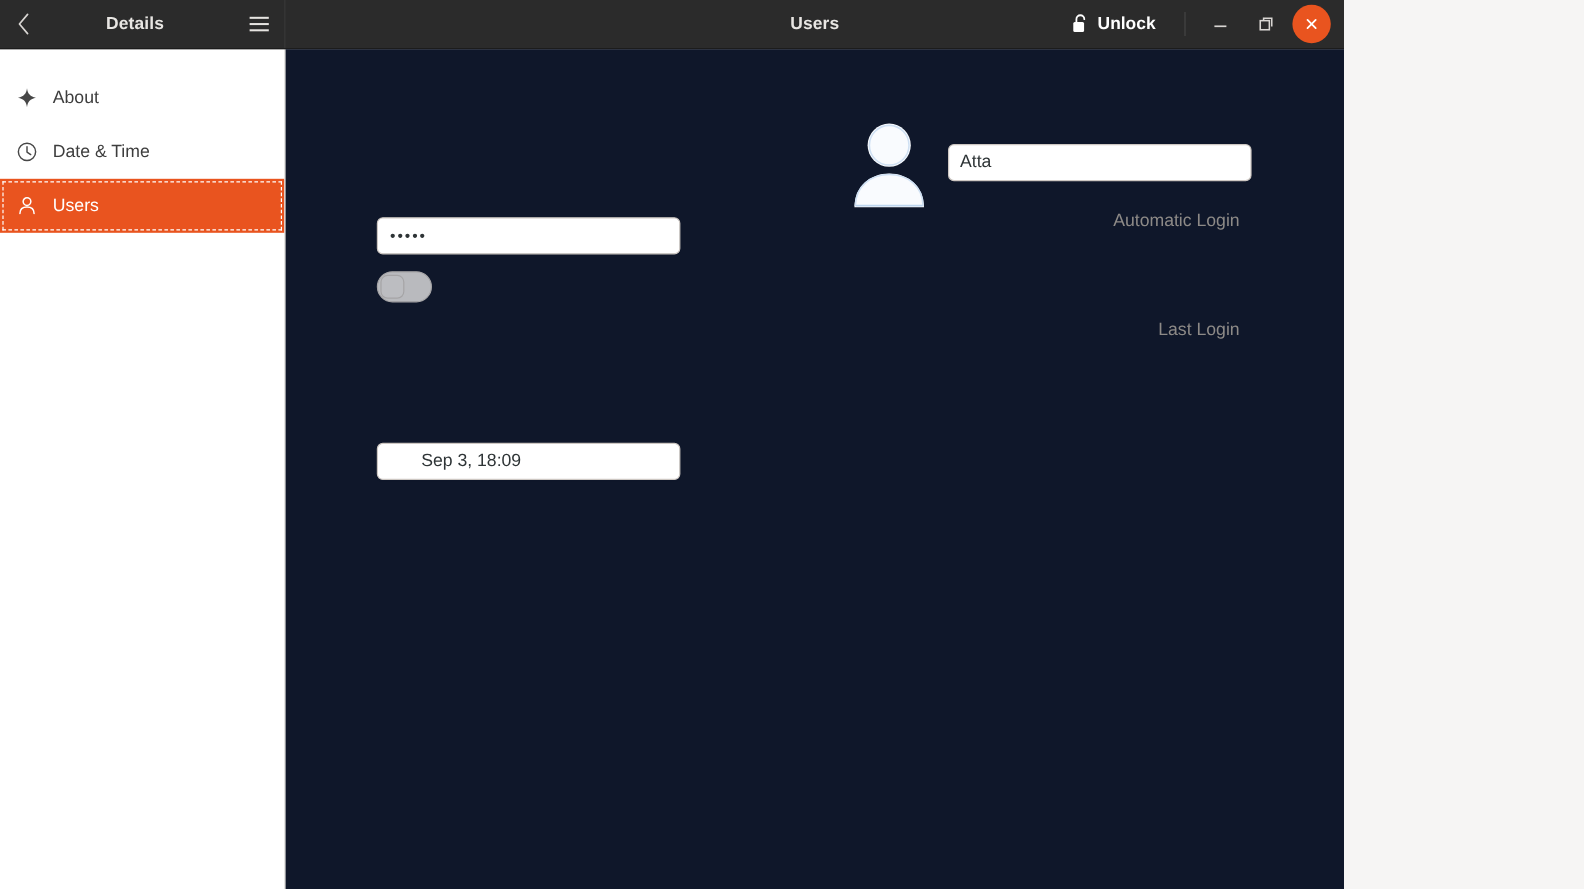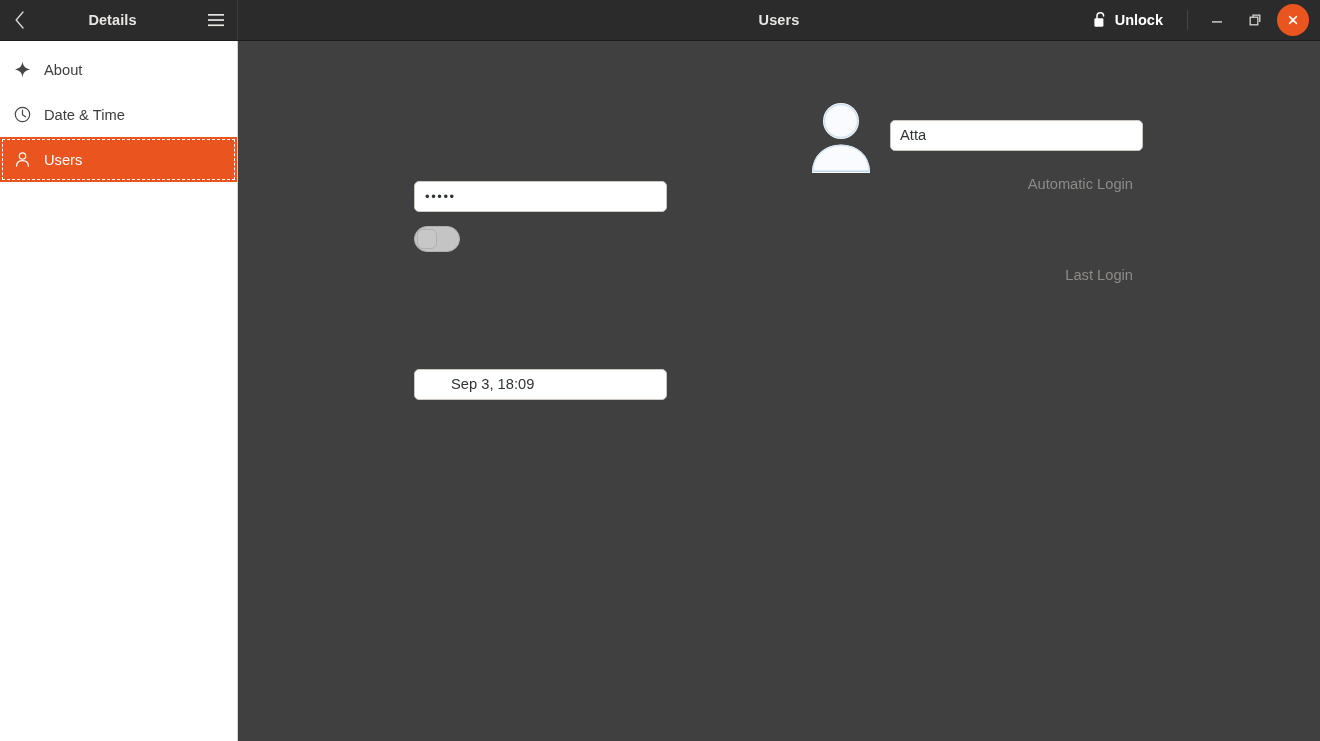--- a/index.html
+++ b/index.html
@@ -6,21 +6,21 @@
 
   html, body {
     width: 1320px;
     height: 741px;
     overflow: hidden;
     font-family: "Liberation Sans", "DejaVu Sans", sans-serif;
     background: #f6f5f4;
   }
 
   .window {
-    width: 1320px;
+    width: 1120px;
     height: 741px;
     display: flex;
     flex-direction: column;
     position: relative;
     justify-content: center;
   }
 
   
   .headerbar {
     height: 41px;
@@ -138,21 +138,21 @@
     flex: 1;
     display: flex;
     min-height: 0;
   }
 
   .sidebar {
     width: 238px;
     min-width: 238px;
     background: #ffffff;
     border-right: 1px solid #d5d3d0;
-    padding-top: 6px;
+    padding-top: 18px;
     overflow: hidden;
   }
 
   .nav-item {
     display: flex;
     align-items: center;
     gap: 13px;
     height: 45px;
     padding: 0 14px 0 13px;
     color: #3d3d3d;
@@ -173,21 +173,21 @@
   .nav-item.selected {
     background: #e9541f;
     color: #ffffff;
     outline: 1px dashed #ffffff;
     outline-offset: -3px;
   }
 
   
   .content {
     flex: 1;
-    background: #404040;
+    background: #0f172a;
     position: relative;
     min-width: 0;
     text-decoration: underline;
   }
 
   .form-area {
     position: absolute;
     left: 0;
     top: 0;
     width: 100%;

